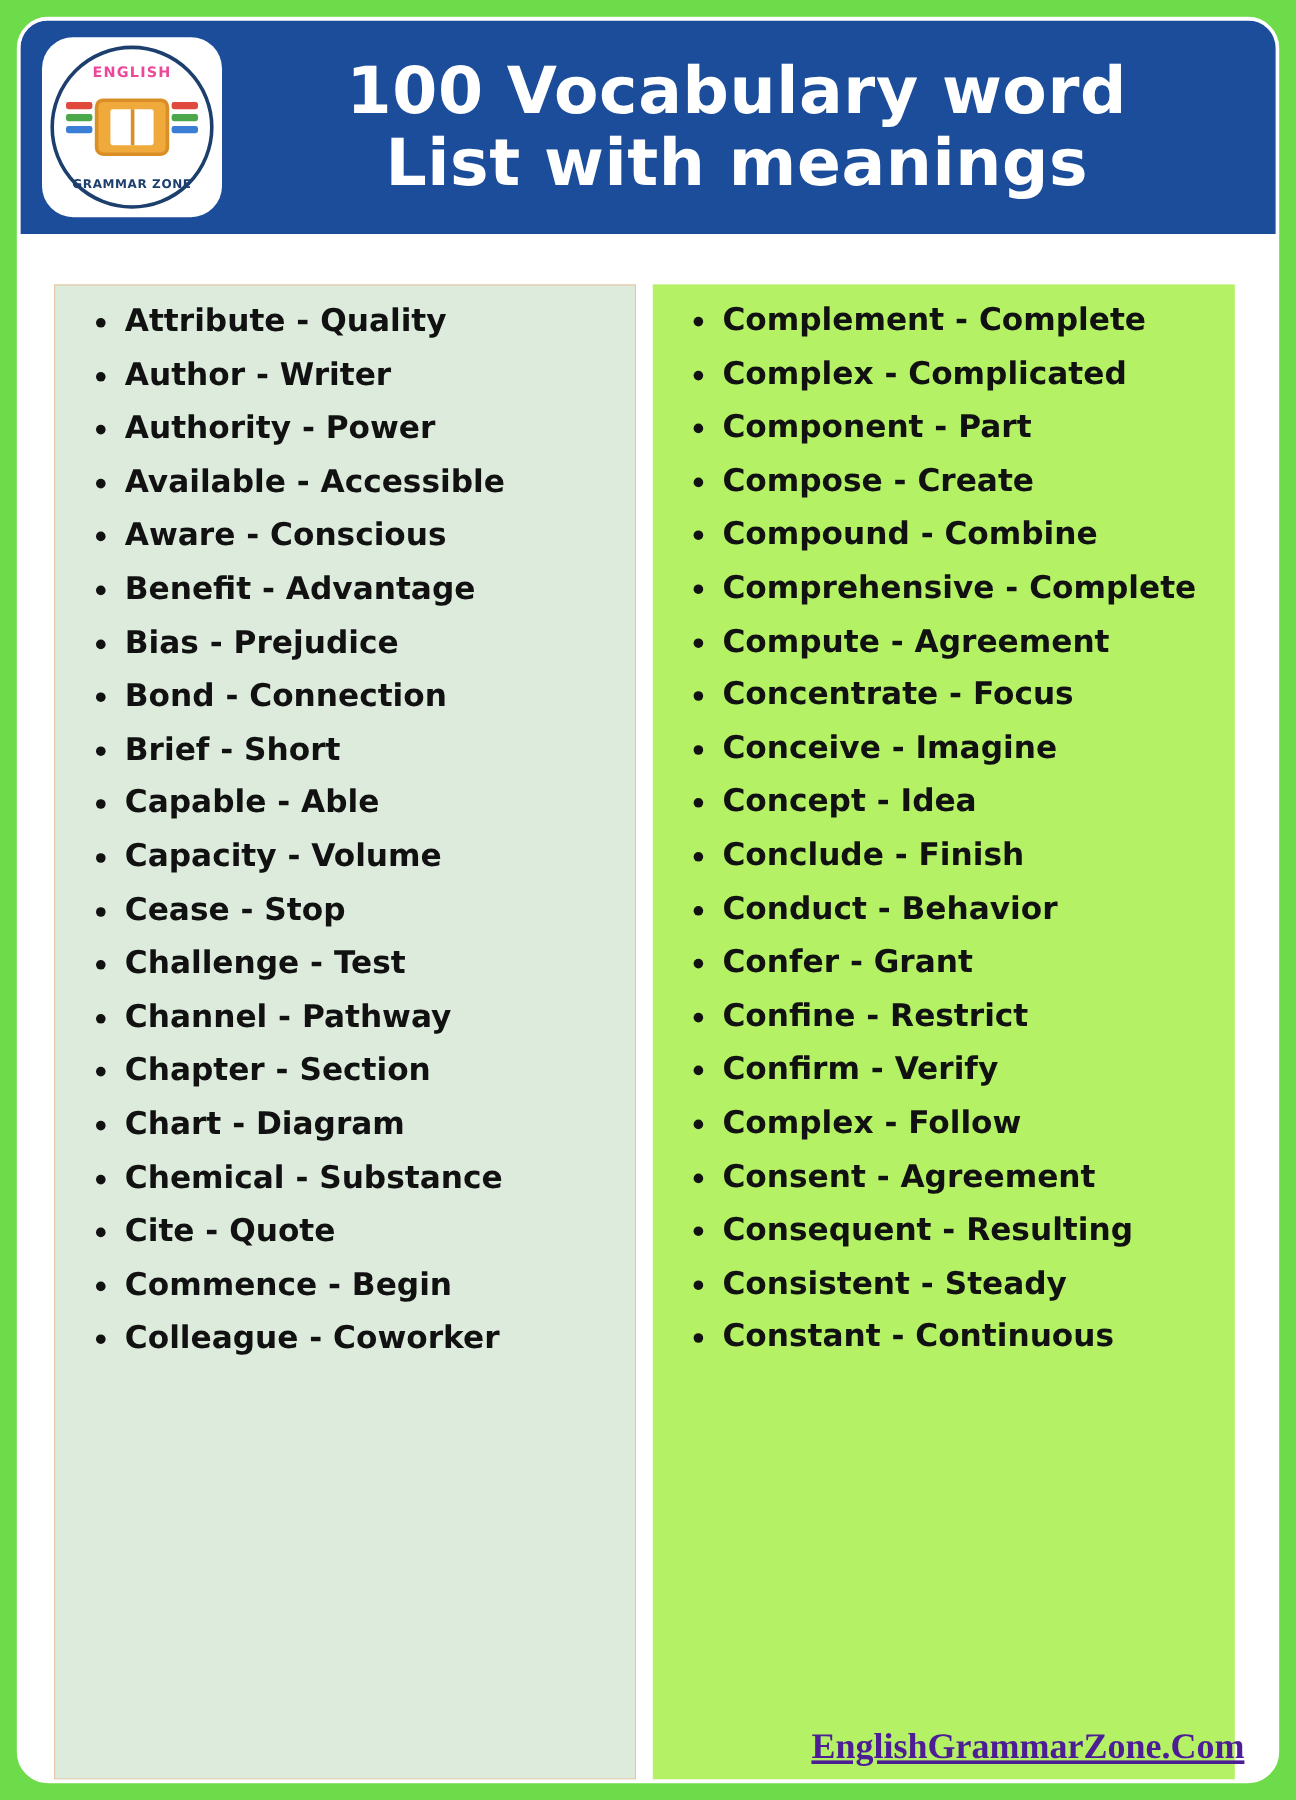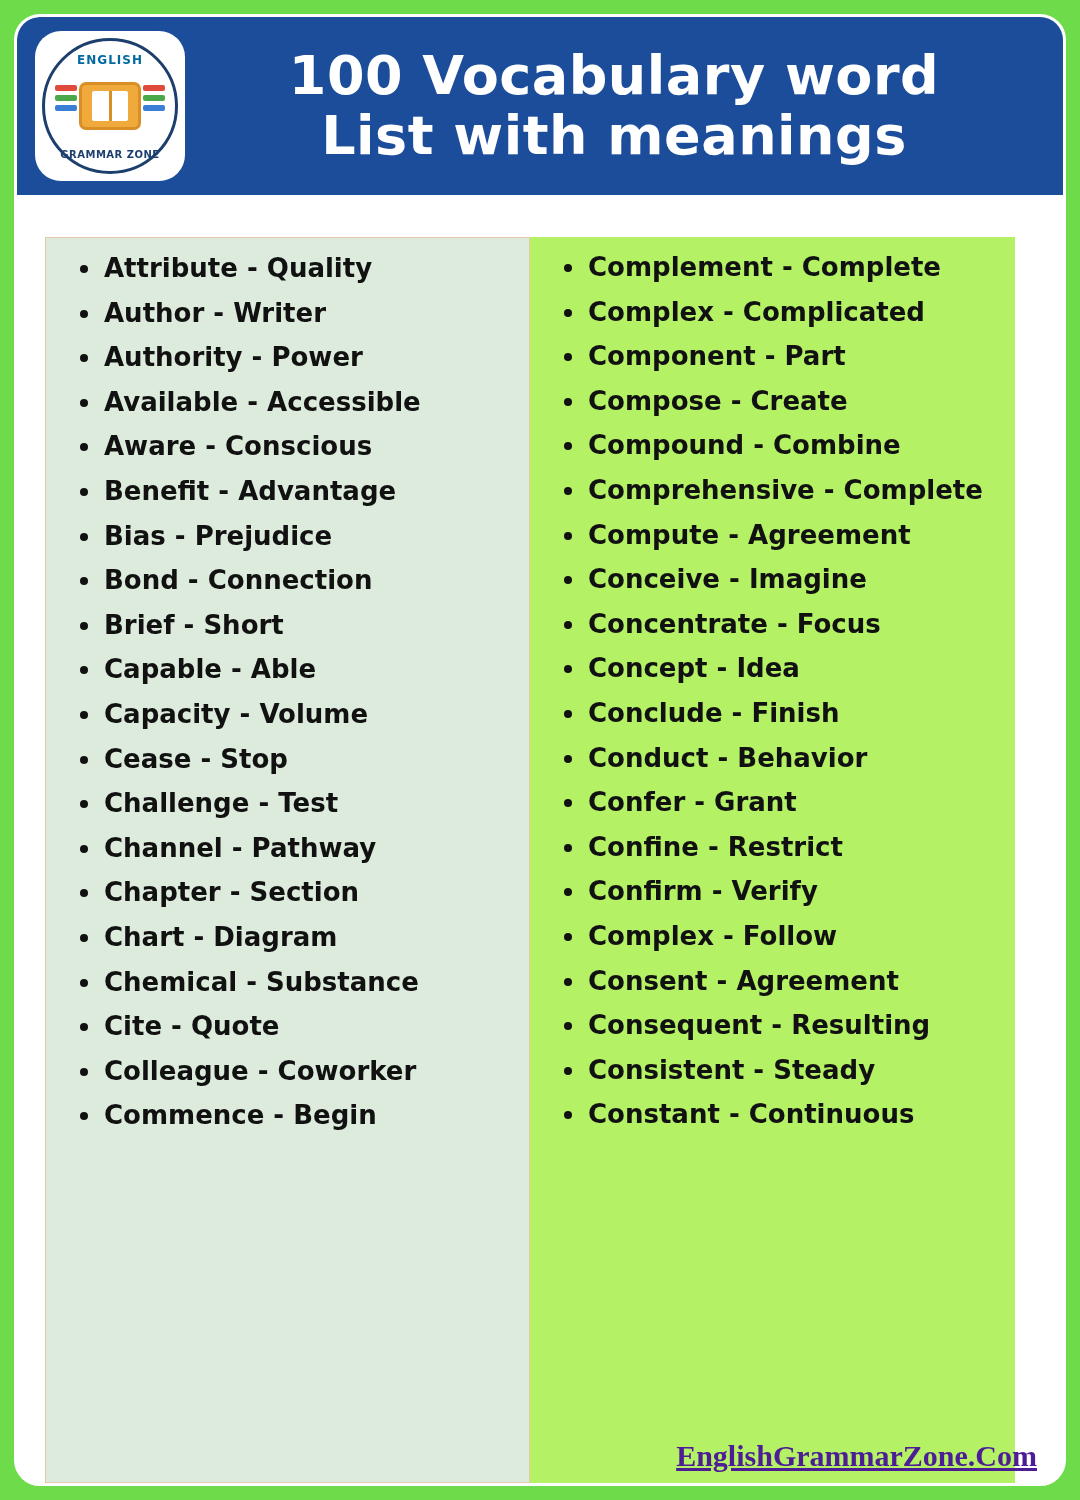--- a/index.html
+++ b/index.html
@@ -70,21 +70,21 @@
   }
   .logo-top-text {
     position: absolute;
     top: 12px;
     left: 0;
     width: 100%;
     text-align: center;
     font-size: 12px;
     font-weight: bold;
     letter-spacing: 1px;
-    color: #0369a1;
+    color: #ec4899;
   }
   .logo-bottom-text {
     position: absolute;
     bottom: 11px;
     left: 0;
     width: 100%;
     text-align: center;
     font-size: 10px;
     font-weight: bold;
     letter-spacing: 0.5px;
@@ -140,20 +140,21 @@
   .header-title .line2 { display: block; }
 
   
   .content {
     position: absolute;
     left: 0;
     top: 178px;
     width: 1052px;
     bottom: 0;
     display: flex;
+    gap: 14px;
     padding: 42px 26px 0 28px;
     box-sizing: border-box;
   }
   .col {
     box-sizing: border-box;
     padding: 16px 10px 20px 10px;
   }
   .col-left {
     width: 485px;
     background: #dcebdc;
@@ -238,36 +239,36 @@
           <li>Brief - Short</li>
           <li>Capable - Able</li>
           <li>Capacity - Volume</li>
           <li>Cease - Stop</li>
           <li>Challenge - Test</li>
           <li>Channel - Pathway</li>
           <li>Chapter - Section</li>
           <li>Chart - Diagram</li>
           <li>Chemical - Substance</li>
           <li>Cite - Quote</li>
+          <li>Commence - Begin</li>
           <li>Colleague - Coworker</li>
-          <li>Commence - Begin</li>
         </ul>
       </div>
 
       <div class="col col-right">
         <ul class="word-list">
           <li>Complement - Complete</li>
           <li>Complex - Complicated</li>
           <li>Component - Part</li>
           <li>Compose - Create</li>
           <li>Compound - Combine</li>
           <li>Comprehensive - Complete</li>
           <li>Compute - Agreement</li>
+          <li>Concentrate - Focus</li>
           <li>Conceive - Imagine</li>
-          <li>Concentrate - Focus</li>
           <li>Concept - Idea</li>
           <li>Conclude - Finish</li>
           <li>Conduct - Behavior</li>
           <li>Confer - Grant</li>
           <li>Confine - Restrict</li>
           <li>Confirm - Verify</li>
           <li>Complex - Follow</li>
           <li>Consent - Agreement</li>
           <li>Consequent - Resulting</li>
           <li>Consistent - Steady</li>

